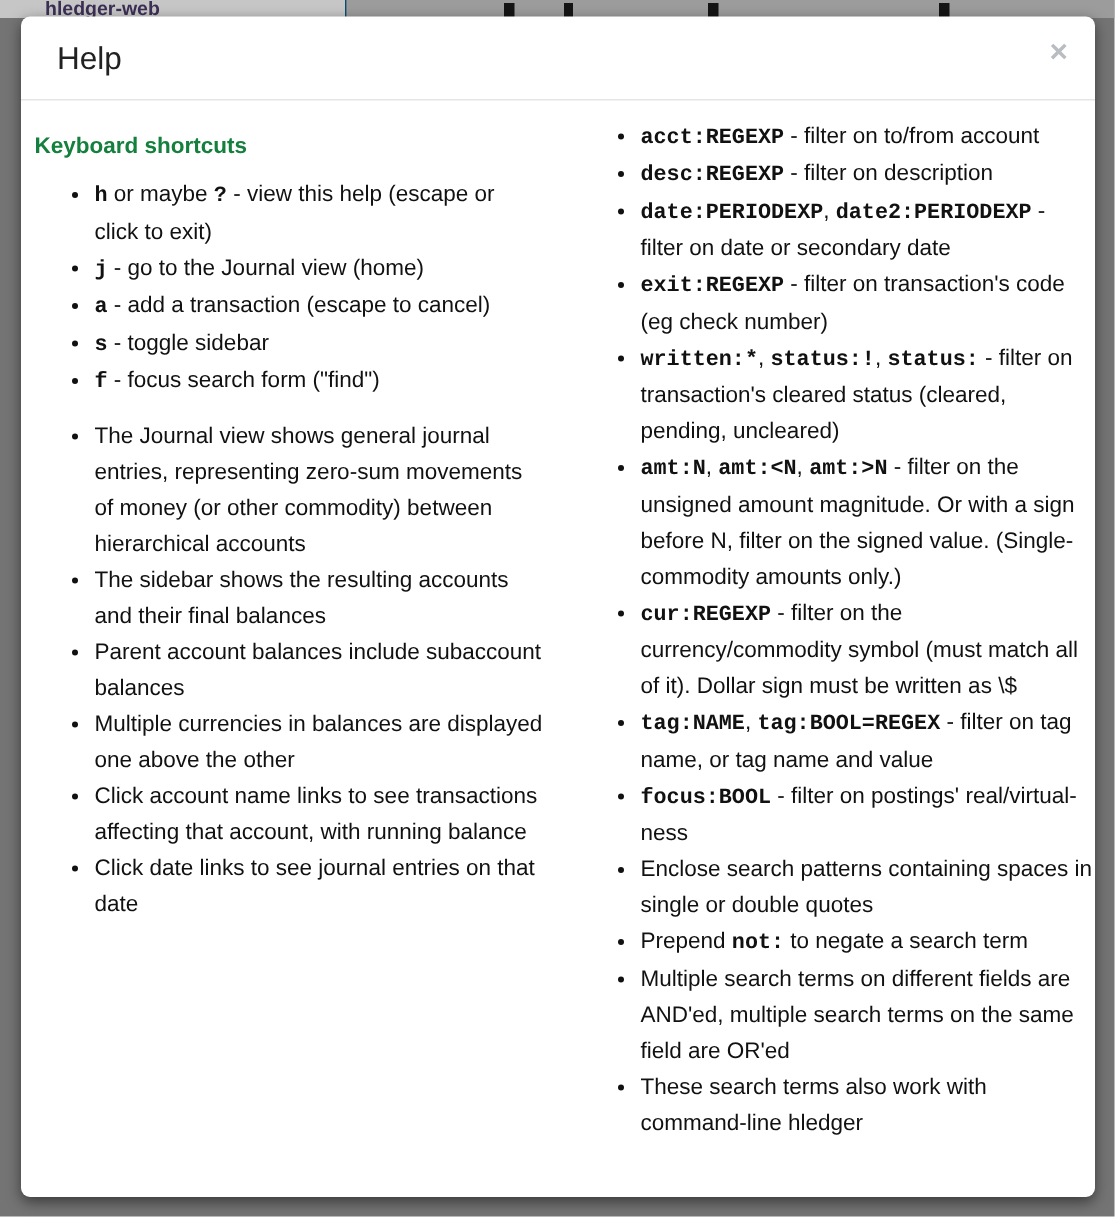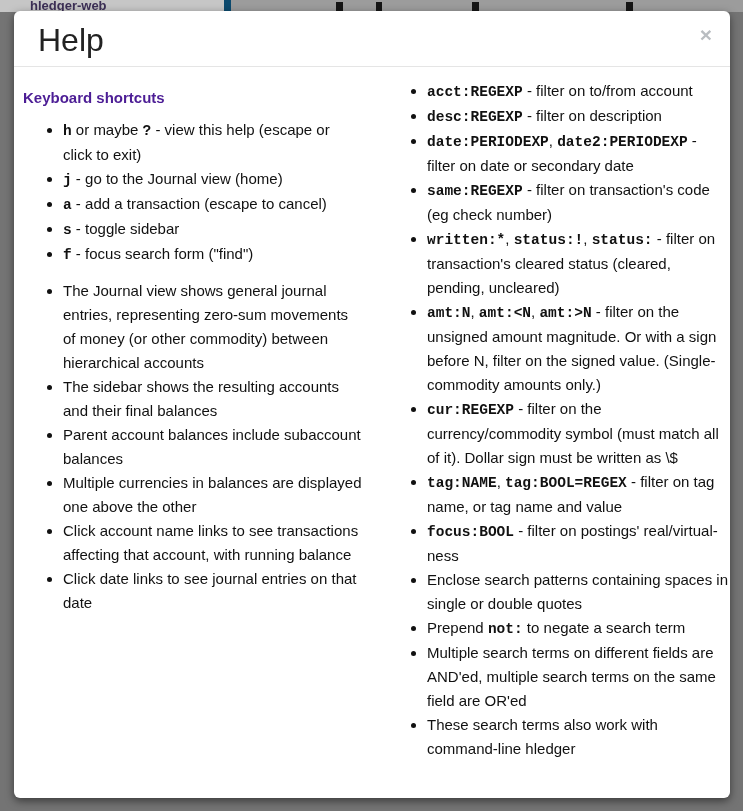--- a/index.html
+++ b/index.html
@@ -17,21 +17,21 @@
   .bg-strip {
     position: absolute; top: 0; left: 0;
     width: 743px; height: 12px;
     background: #9c9c9c;
     overflow: hidden;
   }
   .bg-left-panel {
     position: absolute; top: 0; left: 0;
     width: 231px; height: 12px;
     background: #c6c6c6;
-    border-right: 7px solid #0c4a6e;
+    border-right: 1px solid #0c4a6e;
     overflow: hidden;
   }
   .bg-link {
     position: absolute; left: 30px; top: -2px;
     font-size: 13px; font-weight: bold;
     color: #3c2f55;
     text-decoration: none;
     white-space: nowrap;
   }
   .bg-glyph {
@@ -49,21 +49,21 @@
     box-shadow: 0 3px 9px rgba(0,0,0,0.5);
     overflow: hidden;
   }
   .modal-header {
     position: relative;
     padding: 14px 24px 11px 24px;
     border-bottom: 1px solid #e5e5e5;
   }
   .modal-title {
     margin: 0;
-    font-size: 32px;
+    font-size: 21px;
     font-weight: 400;
     line-height: 30px;
     color: #222;
   }
   .close-btn {
     position: absolute; top: 13px; right: 18px;
     border: none; background: none; padding: 0;
     font-size: 21px; font-weight: bold; line-height: 1;
     color: #b9bdc1;
     cursor: pointer;
@@ -74,21 +74,21 @@
     padding-top: 12px;
   }
   .col { width: 358px; }
   .col-left  { padding-left: 9px;  padding-right: 9px; }
   .col-right { padding-left: 15px; padding-right: 2px; }
 
   .section-heading {
     margin: 10px 0 12px 0;
     font-size: 15px;
     font-weight: bold;
-    color: #4c1d95;
+    color: #15803d;
     line-height: 17px;
   }
   .help-list {
     margin: 0 0 12px 0;
     padding: 0 0 0 40px;
     font-size: 15px;
     line-height: 24px;
     color: #111;
   }
   .help-list li { margin: 0; }
@@ -137,21 +137,21 @@
           <li>Multiple currencies in balances are displayed one above the other</li>
           <li>Click account name links to see transactions affecting that account, with running balance</li>
           <li>Click date links to see journal entries on that date</li>
         </ul>
       </div>
     <div class="col col-right">
         <ul class="help-list">
           <li><code>acct:REGEXP</code> - filter on to/from account</li>
           <li><code>desc:REGEXP</code> - filter on description</li>
           <li><code>date:PERIODEXP</code>, <code>date2:PERIODEXP</code> - filter on date or secondary date</li>
-          <li><code>same:REGEXP</code> - filter on transaction's code (eg check number)</li>
+          <li><code>exit:REGEXP</code> - filter on transaction's code (eg check number)</li>
           <li><code>written:*</code>, <code>status:!</code>, <code>status:</code> - filter on transaction's cleared status (cleared, pending, uncleared)</li>
           <li><code>amt:N</code>, <code>amt:&lt;N</code>, <code>amt:&gt;N</code> - filter on the unsigned amount magnitude. Or with a sign before N, filter on the signed value. (Single-commodity amounts only.)</li>
           <li><code>cur:REGEXP</code> - filter on the currency/commodity symbol (must match all of it). Dollar sign must be written as \$</li>
           <li><code>tag:NAME</code>, <code>tag:BOOL=REGEX</code> - filter on tag name, or tag name and value</li>
           <li><code>focus:BOOL</code> - filter on postings' real/virtual-ness</li>
           <li>Enclose search patterns containing spaces in single or double quotes</li>
           <li>Prepend <code>not:</code> to negate a search term</li>
           <li>Multiple search terms on different fields are AND'ed, multiple search terms on the same field are OR'ed</li>
           <li>These search terms also work with command-line hledger</li>
         </ul>

